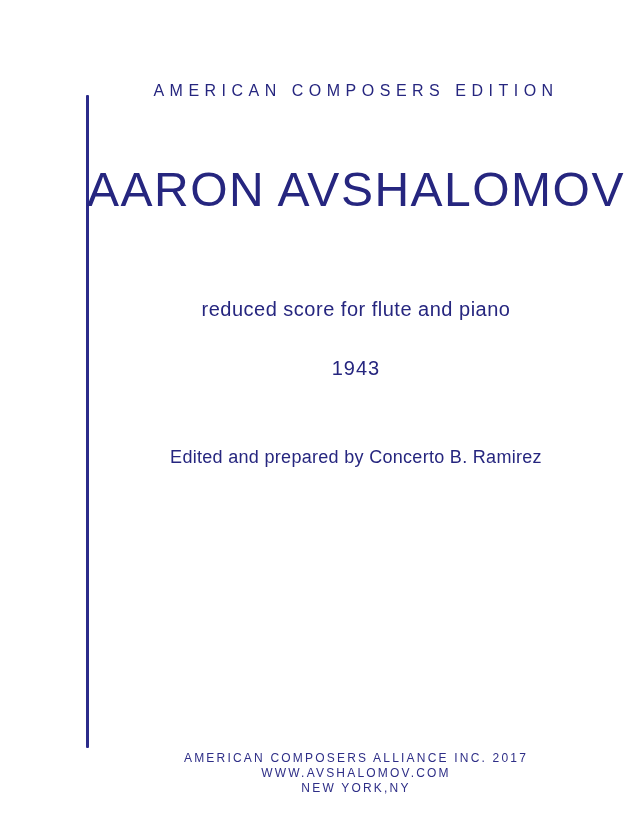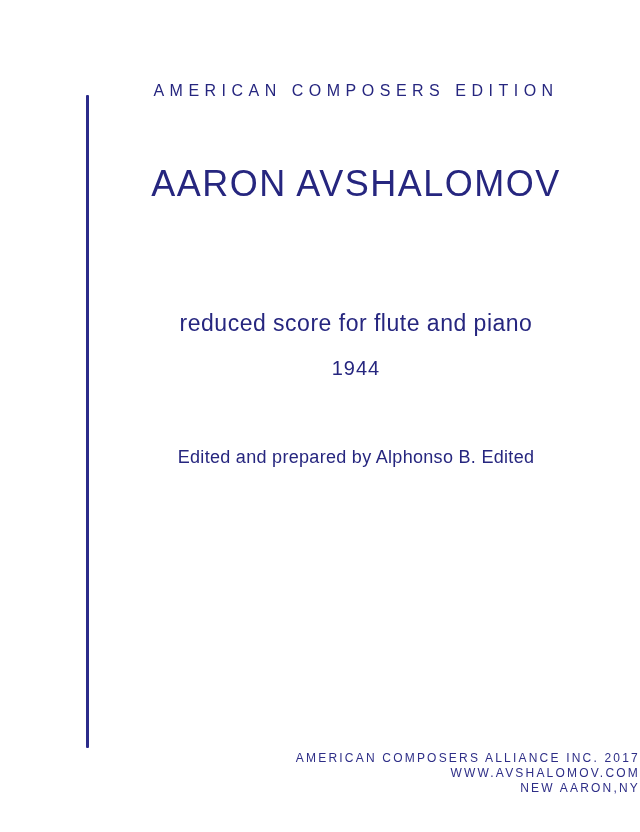--- a/index.html
+++ b/index.html
@@ -41,31 +41,31 @@
     line-height: 1;
     white-space: nowrap;
   }
   .edition-header {
     top: 63px;
     font-size: 16px;
     letter-spacing: 5.5px;
   }
   .composer-name {
     top: 146px;
-    font-size: 36px;
+    font-size: 48px;
     letter-spacing: 1.5px;
   }
   .work-title {
     top: 223px;
     font-size: 38px;
     letter-spacing: 1.5px;
   }
   .work-subtitle {
-    top: 292px;
-    font-size: 23px;
+    top: 279px;
+    font-size: 20px;
     letter-spacing: 0.5px;
   }
   .work-year {
     top: 338px;
     font-size: 20px;
     letter-spacing: 1px;
   }
   .edition-line {
     top: 398px;
     font-size: 18px;
@@ -82,44 +82,43 @@
     left: 0;
     width: 100%;
     text-align: center;
     font-size: 12px;
     letter-spacing: 2.2px;
     line-height: 15px;
     color: #2e2e87;
   }
   .footer div {
     white-space: nowrap;
-    text-align: right;
   }
 </style>
 </head>
 <body>
 
 <div class="page">
 
   <div class="vertical-rule"></div>
 
   <div class="content">
 
     <div class="line edition-header">AMERICAN COMPOSERS EDITION</div>
 
     <div class="line composer-name">AARON AVSHALOMOV</div>
 
 
     <div class="line work-subtitle">reduced score for flute and piano</div>
 
-    <div class="line work-year">1944</div>
+    <div class="line work-year">1943</div>
 
 
-    <div class="line editor-line">Edited and prepared by Alphonso B. Edited</div>
+    <div class="line editor-line">Edited and prepared by Concerto B. Ramirez</div>
 
     <div class="footer">
       <div>AMERICAN COMPOSERS ALLIANCE INC. 2017</div>
       <div>WWW.AVSHALOMOV.COM</div>
-      <div>NEW AARON,NY</div>
+      <div>NEW YORK,NY</div>
     </div>
 
   </div>
 </div>
 
 </body></html>

